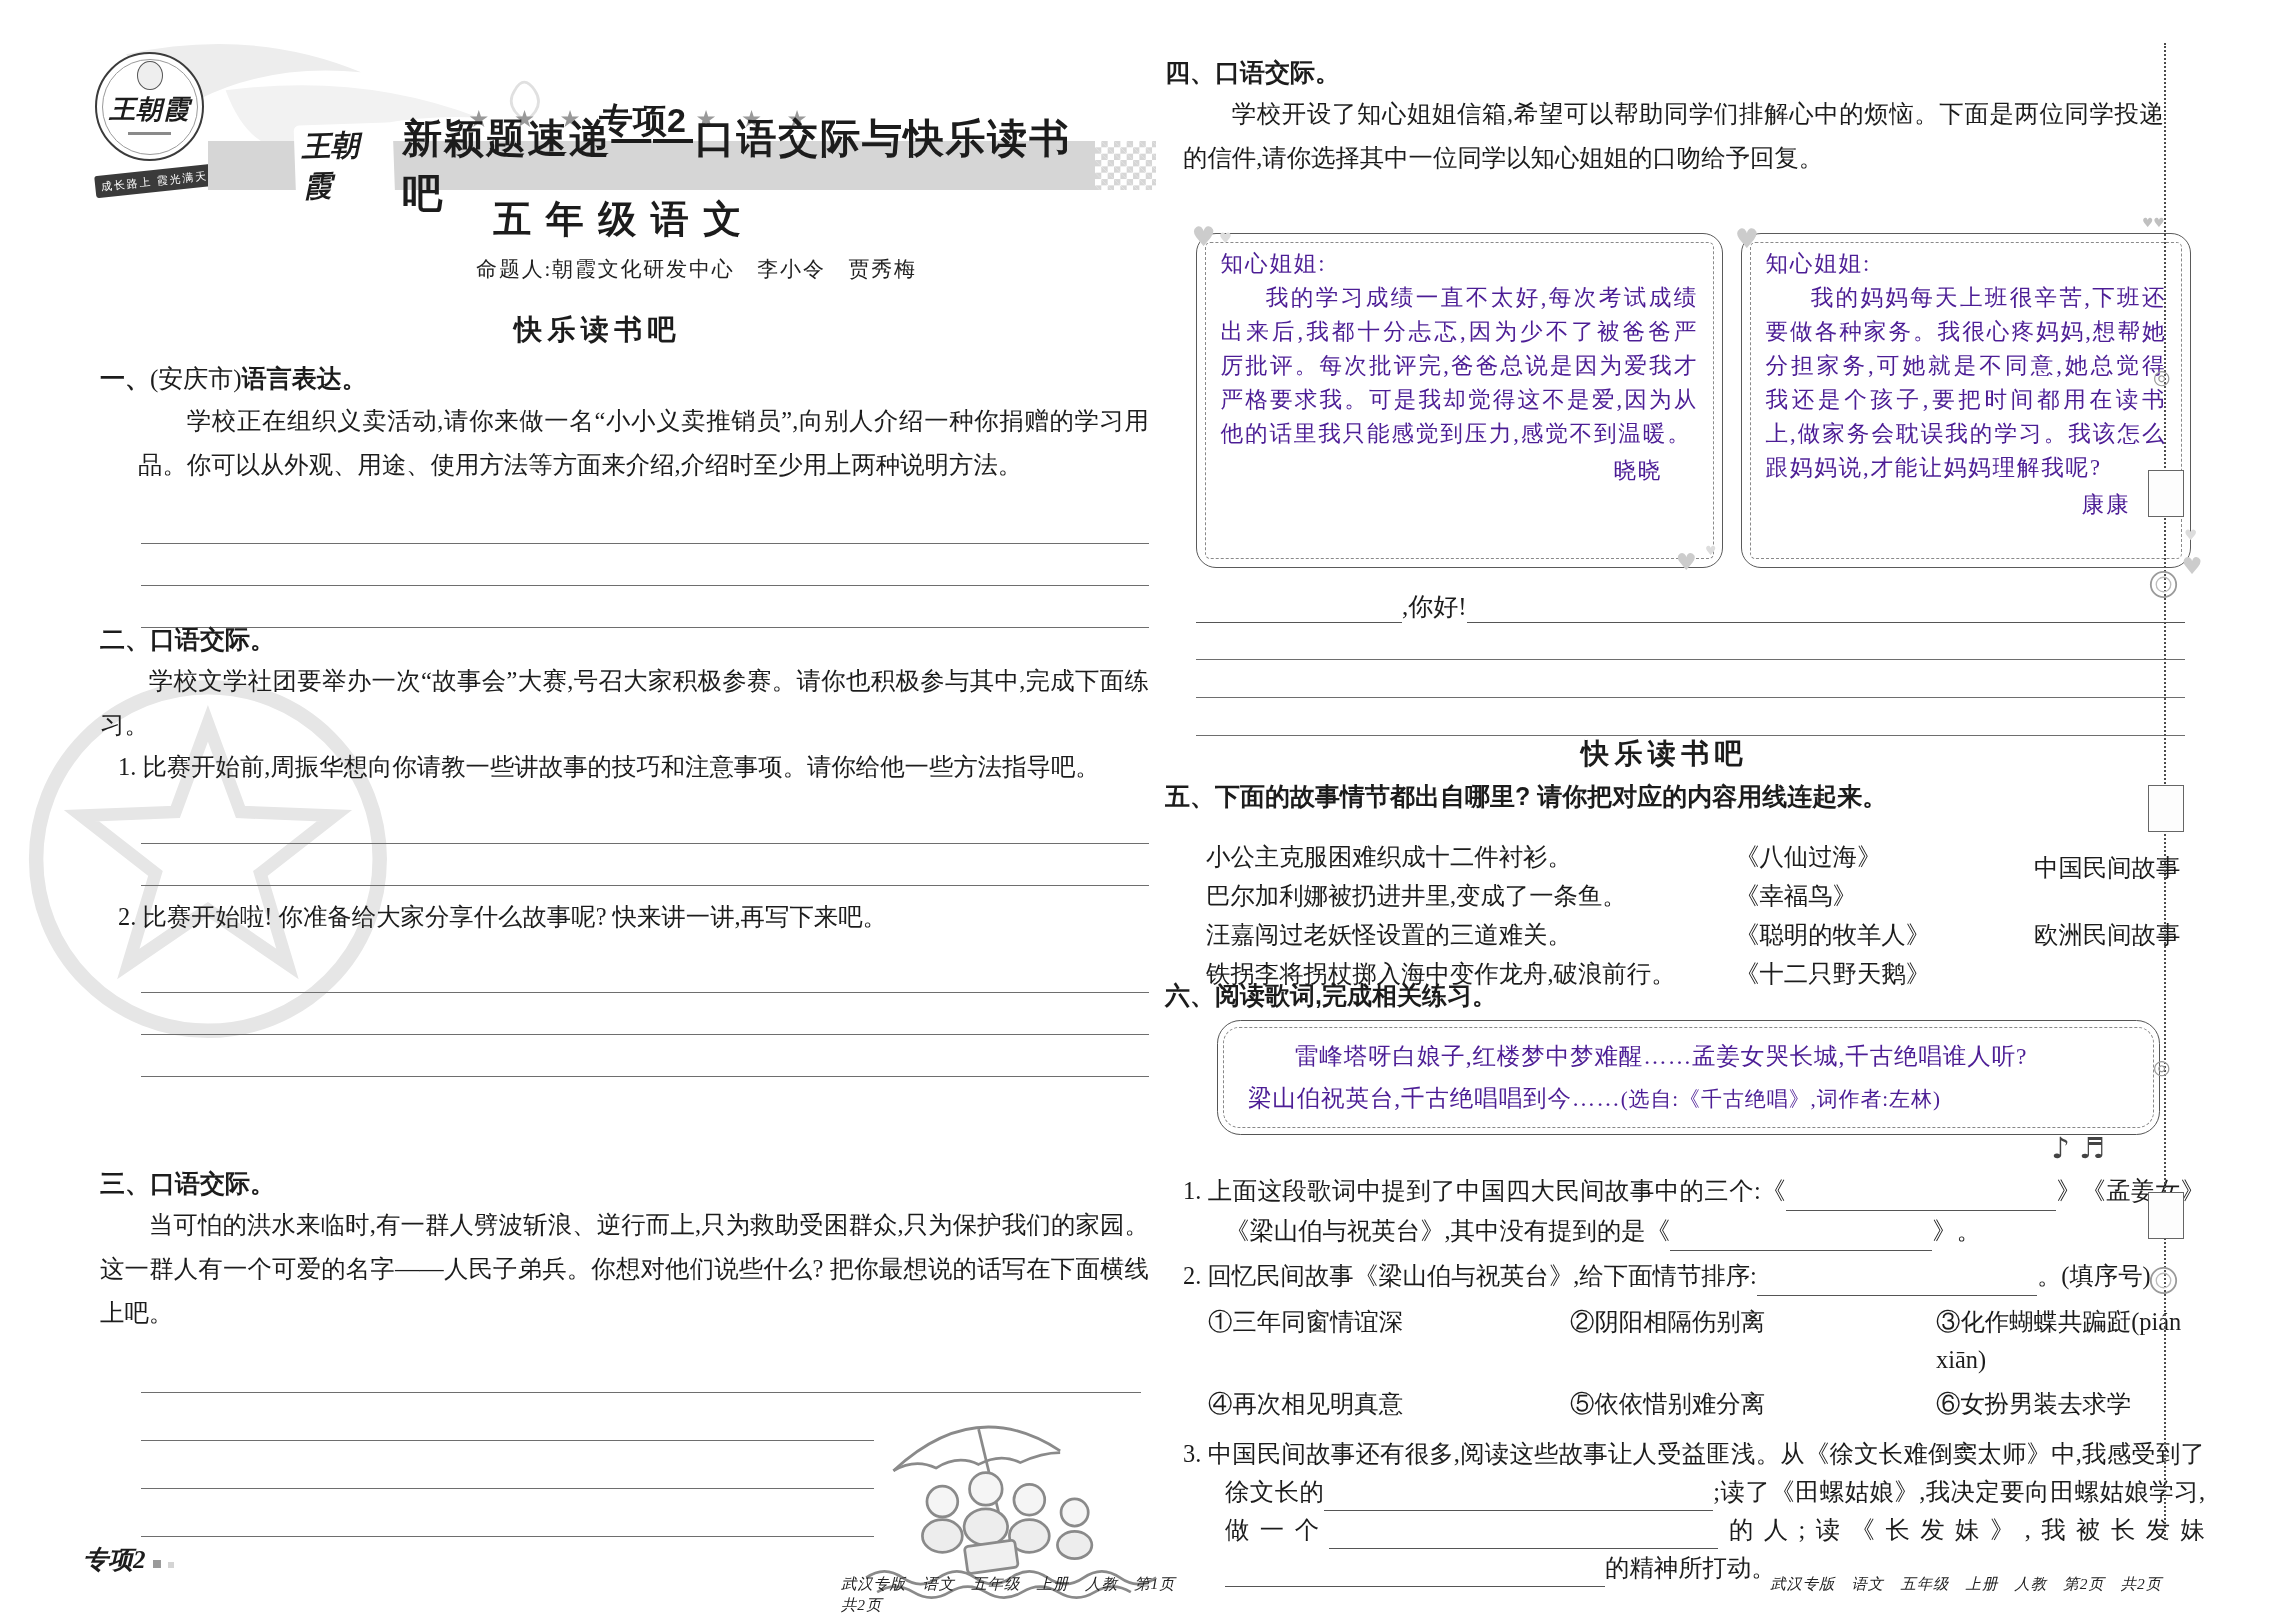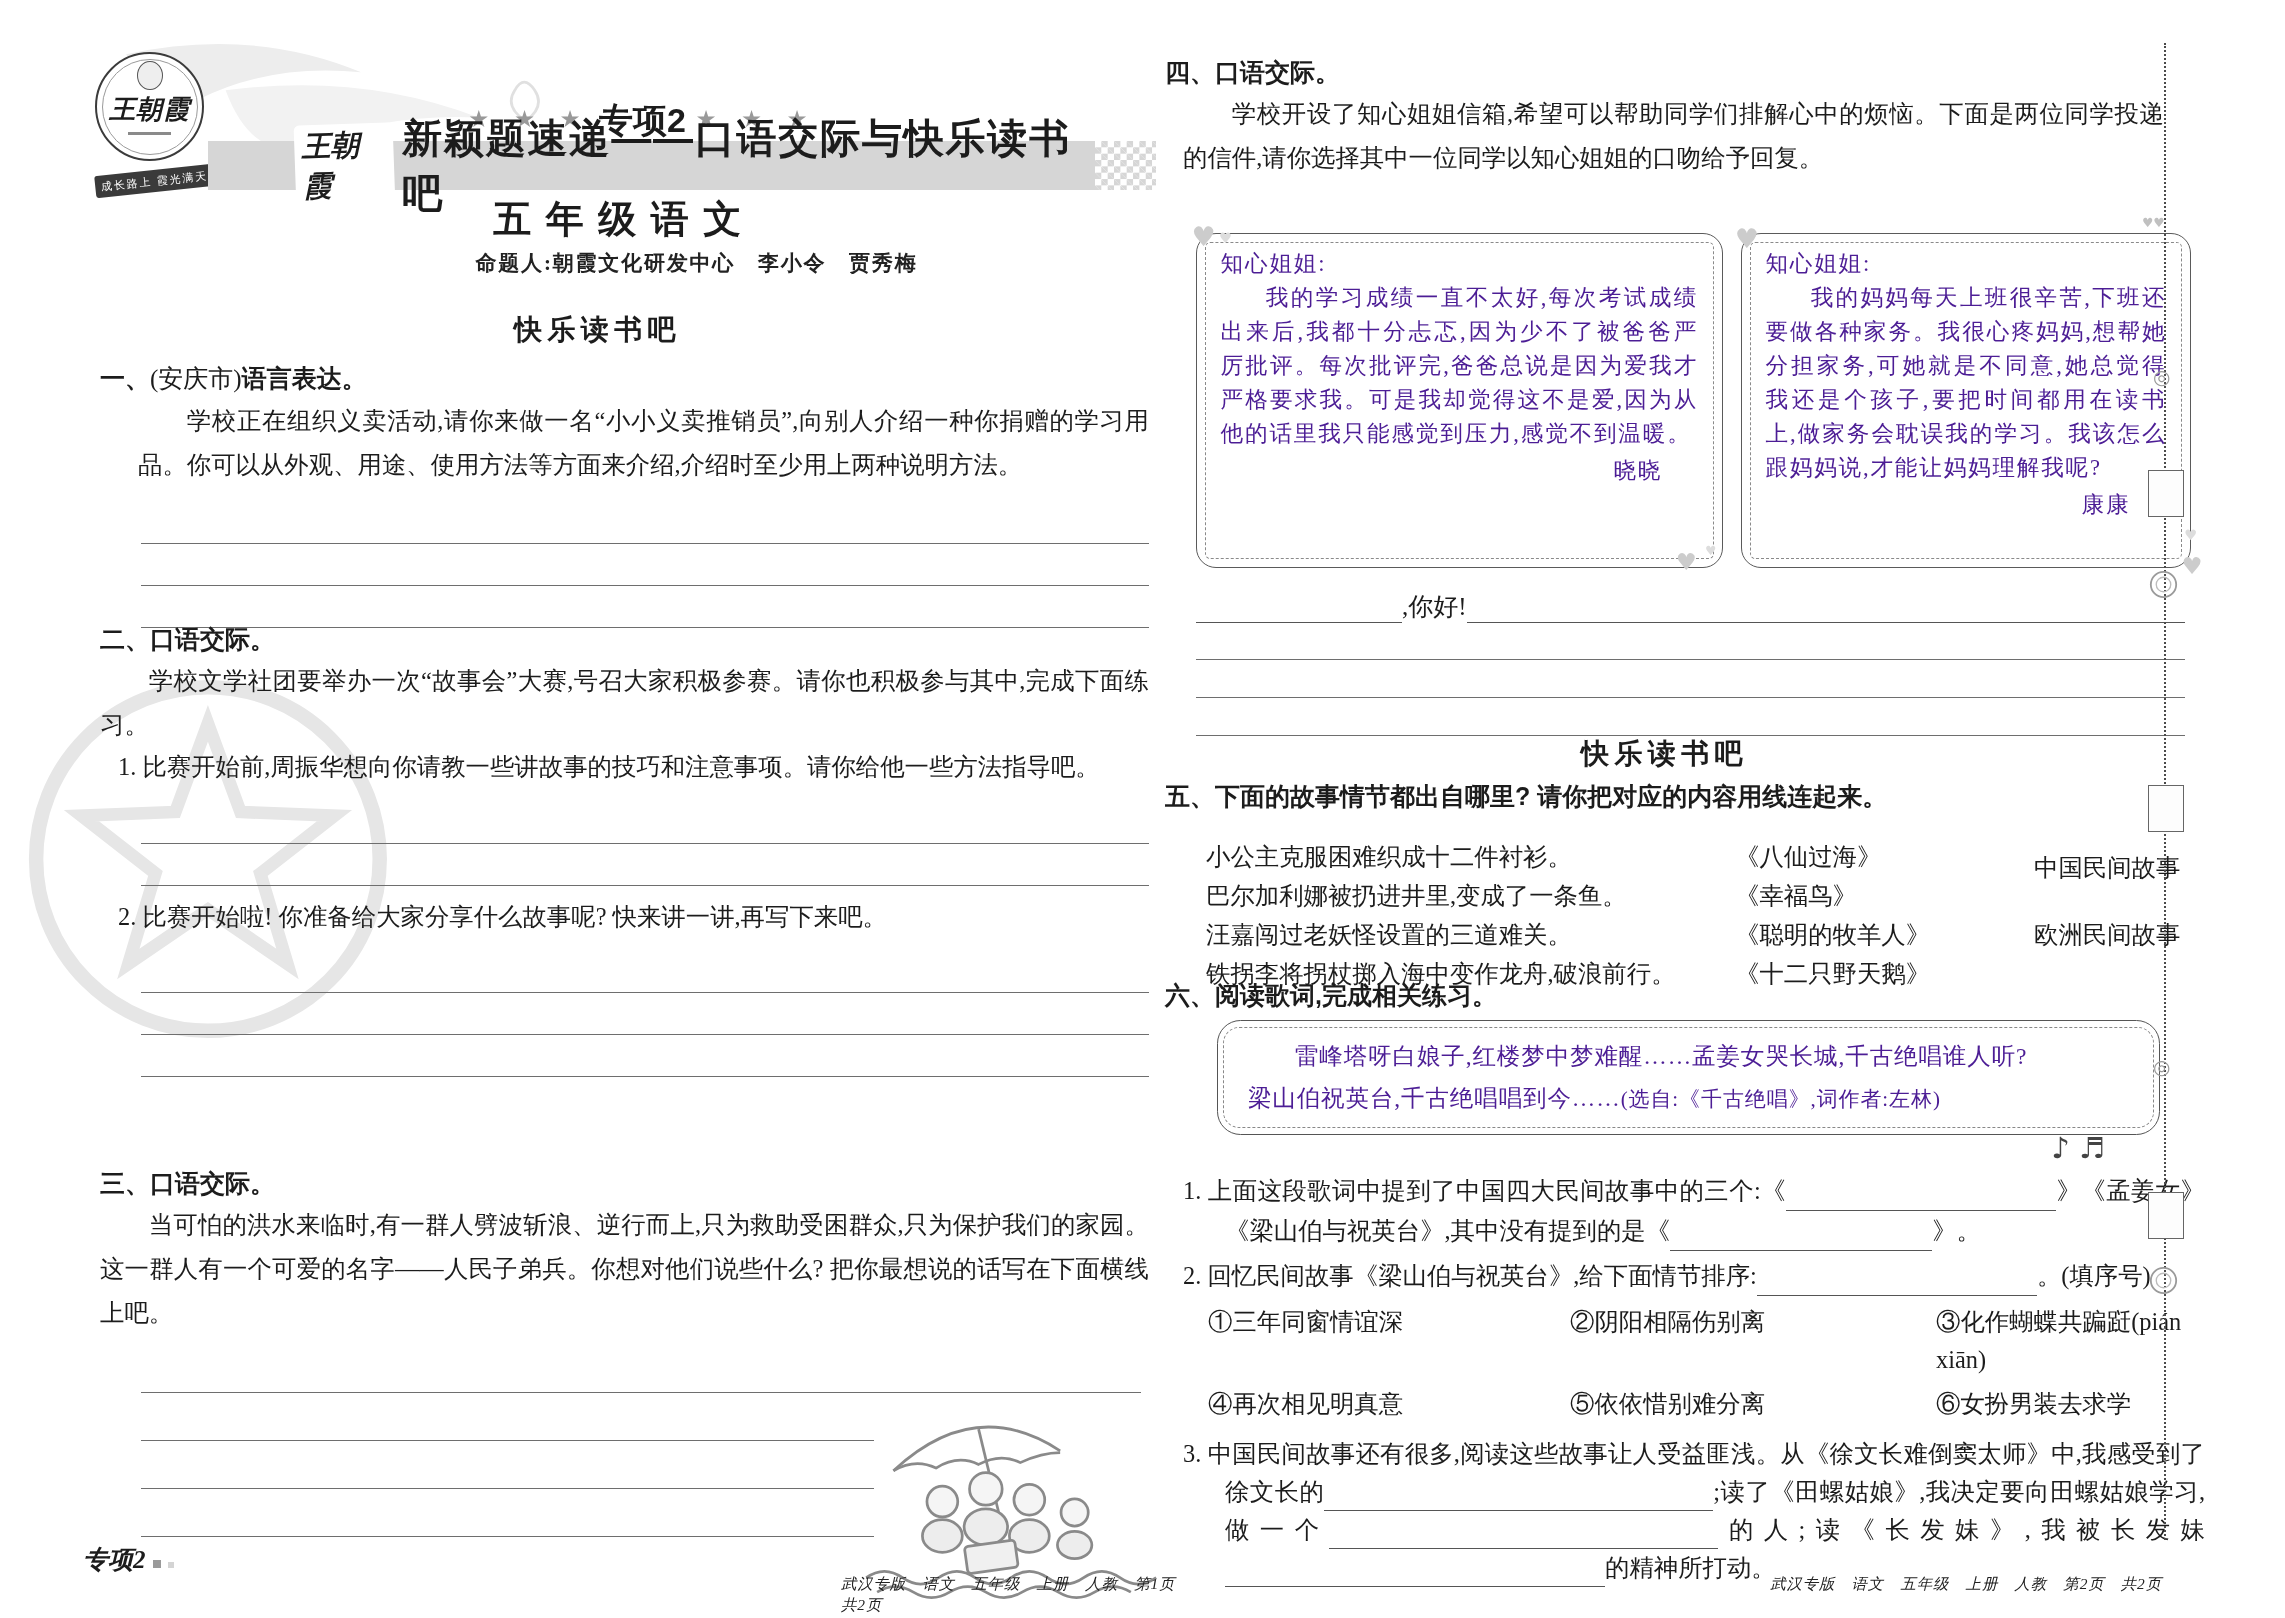--- a/index.html
+++ b/index.html
@@ -106,21 +106,21 @@
     <span class="stars">★ ★ ★</span>
   </div>
 
   <div class="abs banner" style="left:208px;top:141px;width:948px;">
     <span class="brand-chip">王朝霞</span>
     <span class="banner-title hd">新颖题速递——口语交际与快乐读书吧</span>
   </div>
 
   <div class="abs grade hd" style="left:100px;top:194px;width:1049px;">五年级语文</div>
 
-  <div class="abs author" style="left:380px;top:249px;width:633px;font-weight:bold;">命题人:朝霞文化研发中心　李小令　贾秀梅</div>
+  <div class="abs author" style="left:380px;top:255px;width:633px;">命题人:朝霞文化研发中心　李小令　贾秀梅</div>
 
   <div class="abs sec-title hd" style="left:100px;top:311px;width:995px;">快乐读书吧</div>
 
   <div class="abs" style="left:100px;top:358px;width:1049px;">
     <div class="q-head hd">
       <span>一、</span><span class="tag">(安庆市)</span><span>语言表达。</span>
     </div>
     <p class="body-text indent jus" style="margin-left:38px;">学校正在组织义卖活动,请你来做一名“小小义卖推销员”,向别人介绍一种你捐赠的学习用品。你可以从外观、用途、使用方法等方面来介绍,介绍时至少用上两种说明方法。</p>
     <div style="margin:14.5px 0 0 41px;">
       <div class="answer-line"></div>

